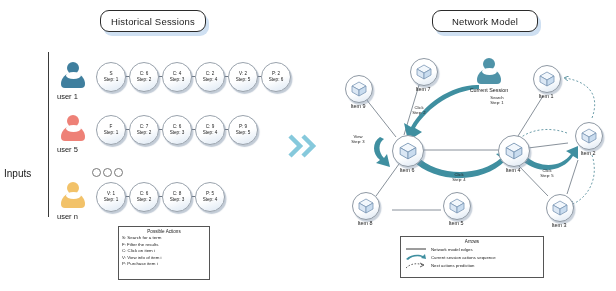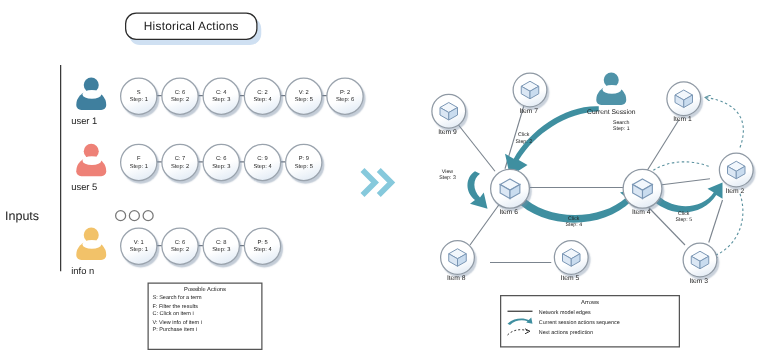--- a/index.html
+++ b/index.html
@@ -51,21 +51,21 @@
 
   .chev{position:absolute;}
   svg{overflow:visible;}
 </style>
 </head>
 <body>
 
 <div id="root">
 
   <div class="banner" style="left:100px;top:10px;width:104px;height:20px;">
-    <span>Historical Actions</span>
+    <span>Historical Sessions</span>
   </div>
 
   <div class="vdiv" style="left:48px;top:52px;height:165px;"></div>
 
   <div style="position:absolute;left:4px;top:128px;font-size:10px;margin-top:40px;">Inputs</div>
 
   <div class="person" style="left:60px;top:62px;">
     <div class="head" style="background:#3f7f9e;"></div>
     <div class="body" style="background:#3f7f9e;"></div>
     <div class="neck"></div>
@@ -77,21 +77,21 @@
     <div class="body" style="background:#ee8177;"></div>
     <div class="neck"></div>
   </div>
   <div class="plabel" style="left:57px;top:145px;width:32px;">user 5</div>
 
   <div class="person" style="left:60px;top:182px;">
     <div class="head" style="background:#f2c269;"></div>
     <div class="body" style="background:#f2c269;"></div>
     <div class="neck"></div>
   </div>
-  <div class="plabel" style="left:57px;top:212px;width:32px;">info n</div>
+  <div class="plabel" style="left:57px;top:212px;width:32px;">user n</div>
 
   <div class="dots3" style="left:92px;top:168px;">
       <i></i>
       <i></i>
       <i></i>
     </div>
 
   <div class="connector" style="left:96px;top:76px;width:166px;"></div>
   <div class="step" style="left:96px;top:62px;">
     <div>S</div>
@@ -167,20 +167,23 @@
     <div class="lline">P: Purchase item i</div>
   </div>
 
   <div class="chev" style="left:288px;top:133px;">
     <svg width="30" height="26" viewBox="0 0 30 26">
       <polyline points="2,3 12,13 2,23" fill="none" stroke="#86c9dc" stroke-width="4.5" stroke-linecap="butt" stroke-linejoin="miter"></polyline>
       <polyline points="15,3 25,13 15,23" fill="none" stroke="#86c9dc" stroke-width="4.5" stroke-linecap="butt" stroke-linejoin="miter"></polyline>
     </svg>
   </div>
 
+  <div class="banner" style="left:432px;top:10px;width:104px;height:20px;">
+    <span>Network Model</span>
+  </div>
 
   <svg style="position:absolute;left:0;top:0;" width="616" height="291">
     <defs>
       <marker id="dotArrow" markerWidth="6" markerHeight="6" refX="4" refY="3" orient="auto">
         <path d="M0,0 L5,3 L0,6" fill="none" stroke="#5d93a0" stroke-width="1"></path>
       </marker>
     </defs>
     <g stroke="#7b848e" stroke-width=".9" fill="none">
 
       <line x1="366" y1="99" x2="396" y2="137"></line>

